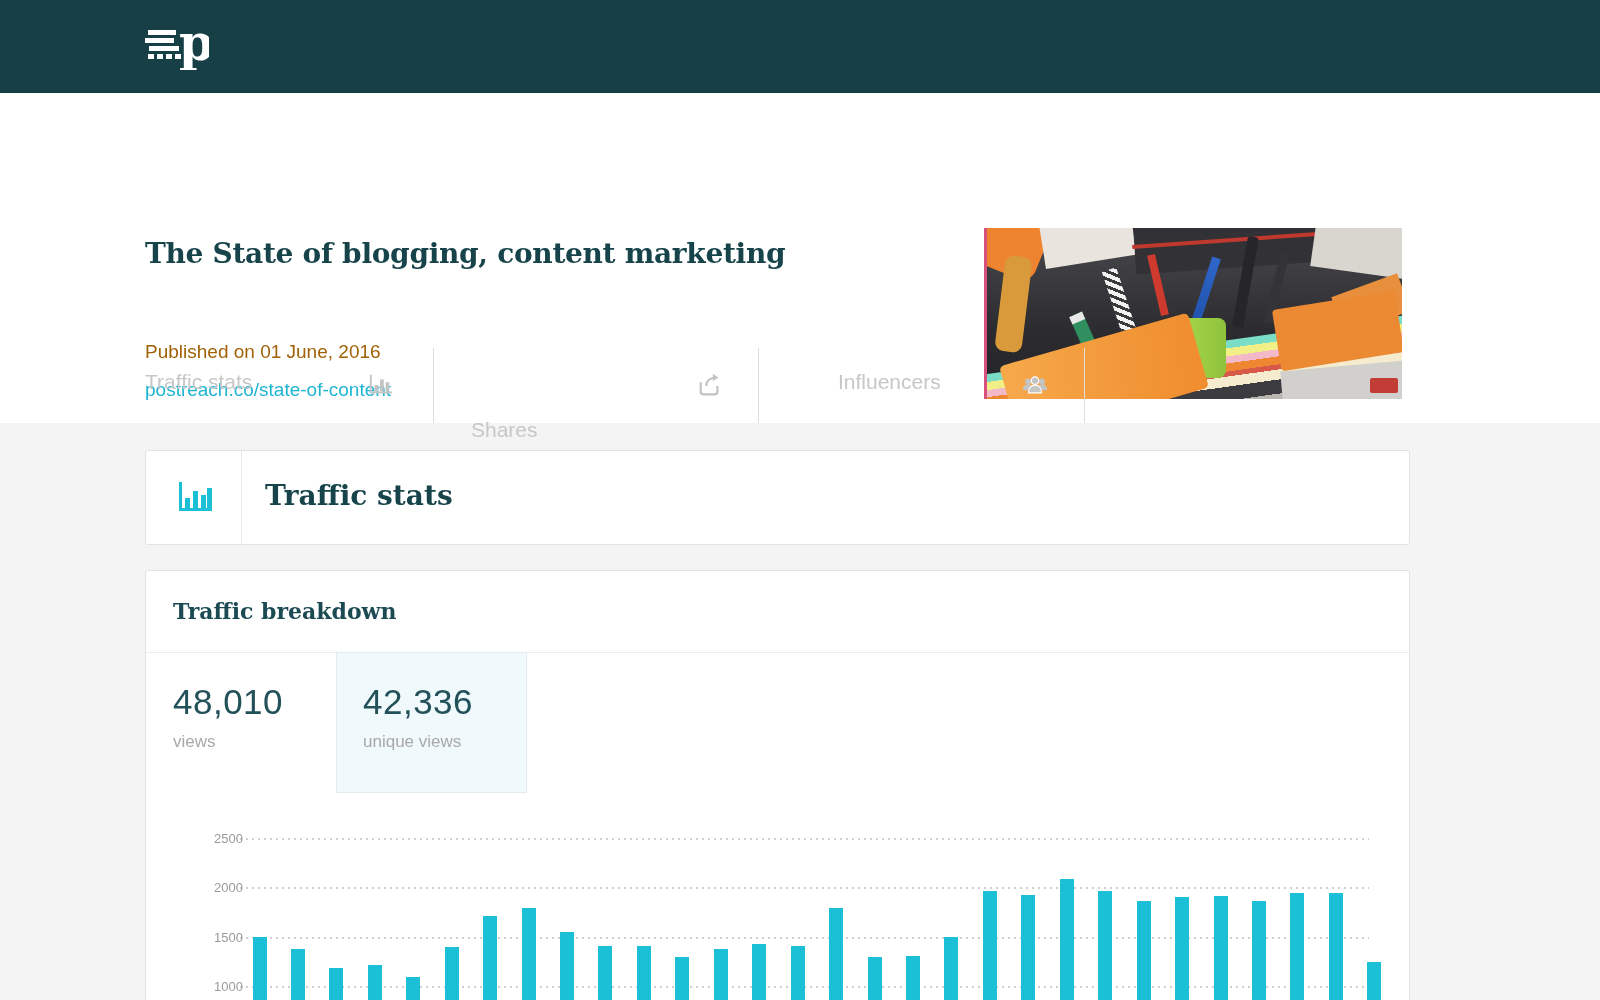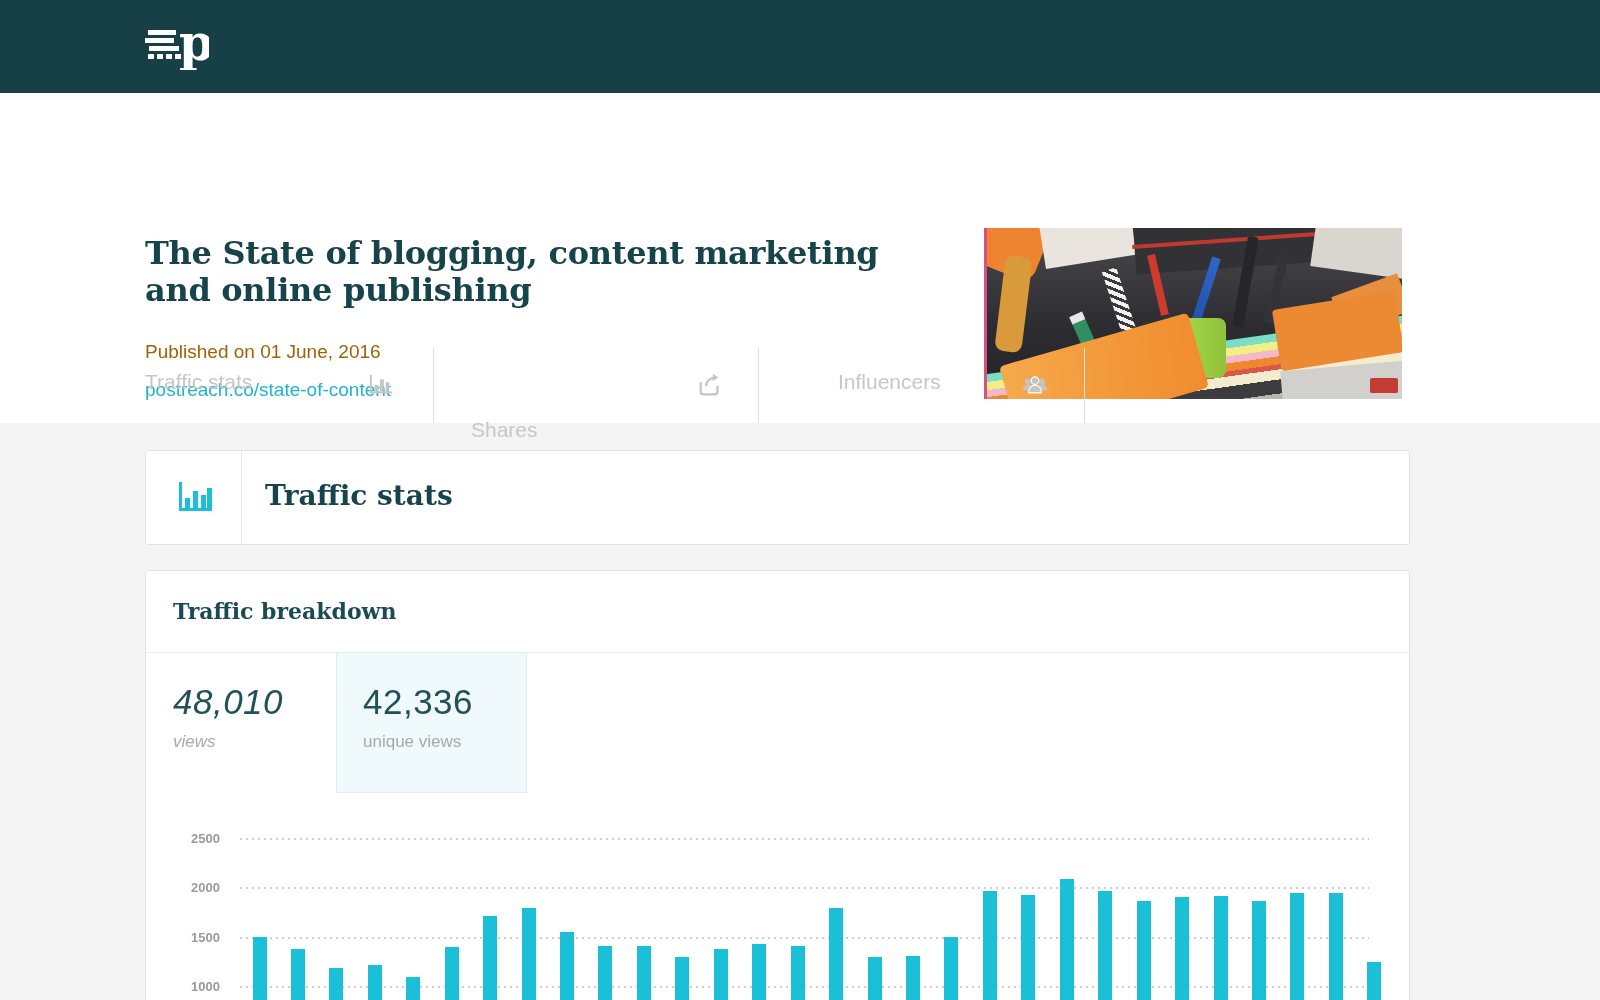--- a/index.html
+++ b/index.html
@@ -20,21 +20,21 @@
     color:#ffffff; font-size:18px; letter-spacing:.2px; cursor:pointer;
   }
   .nav-item.mycontent { left:270px; }
   .nav-item.competitors { left:440px; }
 
   
   .hero { position:absolute; left:0; top:93px; width:1600px; height:330px; background:#ffffff; }
   .page-title {
     position:absolute; left:145px; top:142px;
     font-family:"DejaVu Serif", serif; font-weight:bold;
-    font-size:32px; line-height:37px; color:#17434a; letter-spacing:-.3px;
+    font-size:28px; line-height:37px; color:#17434a; letter-spacing:-.3px;
     white-space:nowrap;
   }
   .published { position:absolute; left:145px; top:248px; font-size:19px; color:#a16207; }
   .article-link { position:absolute; left:145px; top:286px; font-size:19px; color:#1fb5d2; cursor:pointer; }
 
   
   .thumb { position:absolute; left:984px; top:135px; width:418px; height:171px;
            background:linear-gradient(180deg,#4a4a4e 0%,#2c2b2f 60%,#242327 100%); overflow:hidden; }
   .thumb div { position:absolute; }
   .ph-pink-edge { left:0; top:0; width:3px; height:171px; background:#d8517d; }
@@ -77,31 +77,31 @@
     position:absolute; left:119px; top:28px;
     font-family:"DejaVu Serif", serif; font-weight:bold; font-size:28px; color:#17434a;
   }
   .card-breakdown { left:145px; top:570px; width:1265px; height:600px; overflow:hidden; }
   .breakdown-title {
     position:absolute; left:27px; top:27px;
     font-family:"DejaVu Serif", serif; font-size:22px; color:#1b4a52;
   }
   .breakdown-divider { position:absolute; left:0; top:81px; width:1265px; height:1px; background:#ececec; }
   .stat-cell { position:absolute; top:81px; height:141px; width:191px; cursor:pointer; }
-  .stat-cell.c0 { left:0;font-style:italic; }
+  .stat-cell.c0 { left:0; }
   .stat-cell.c1 { left:190px; background:#f0f9fb; border:1px solid #e2ecee; }
   .stat-value { position:absolute; left:27px; top:30px; font-size:35px; color:#235159; letter-spacing:.5px; }
   .stat-label { position:absolute; left:27px; top:80px; font-size:17px; color:#a9a9a9; }
 
   
   .chart { position:absolute; left:0; top:0; width:1265px; height:600px; }
   .gridline { position:absolute; left:94px; width:1129px; height:2px;
               background:repeating-linear-gradient(to right,#cfcfcf 0 2px,transparent 2px 6px); }
-  .tick-label { position:absolute; left:22px; width:52px; text-align:right;
-                font-size:13px; color:#9a9a9a;font-weight:bold; }
+  .tick-label { position:absolute; left:45px; width:52px; text-align:right;
+                font-size:13px; color:#9a9a9a; }
   .bar { position:absolute; width:14px; background:#1cc0d6; }
 </style>
 </head>
 <body>
 
 <header class="navbar">
   <svg class="logo" viewBox="0 0 64 48">
     <rect x="3" y="8" width="28" height="5" fill="#fff"></rect>
     <rect x="0" y="16" width="29" height="5" fill="#fff"></rect>
     <rect x="4" y="24" width="30" height="5" fill="#fff"></rect>
@@ -109,21 +109,20 @@
     <rect x="12" y="32" width="6" height="5" fill="#fff"></rect>
     <rect x="21" y="32" width="6" height="5" fill="#fff"></rect>
     <rect x="30" y="32" width="6" height="5" fill="#fff"></rect>
     <text x="34" y="38" font-family="DejaVu Serif, serif" font-weight="bold" font-size="50" fill="#fff">p</text>
   </svg>
 </header>
 
 <section class="hero">
   <h1 class="page-title">
     <span style="display:block;">The State of blogging, content marketing</span>
-    <span style="display:block;">and online publishing</span>
   </h1>
   <div class="published">Published on 01 June, 2016</div>
   <a class="article-link">postreach.co/state-of-content</a>
 
   <div class="thumb">
     <div class="papers"></div>
     <div class="ph-orange-tl"></div>
     <div class="ph-panel-tl"></div>
     <div class="ph-strap"></div>
     <div class="ph-case"></div>

